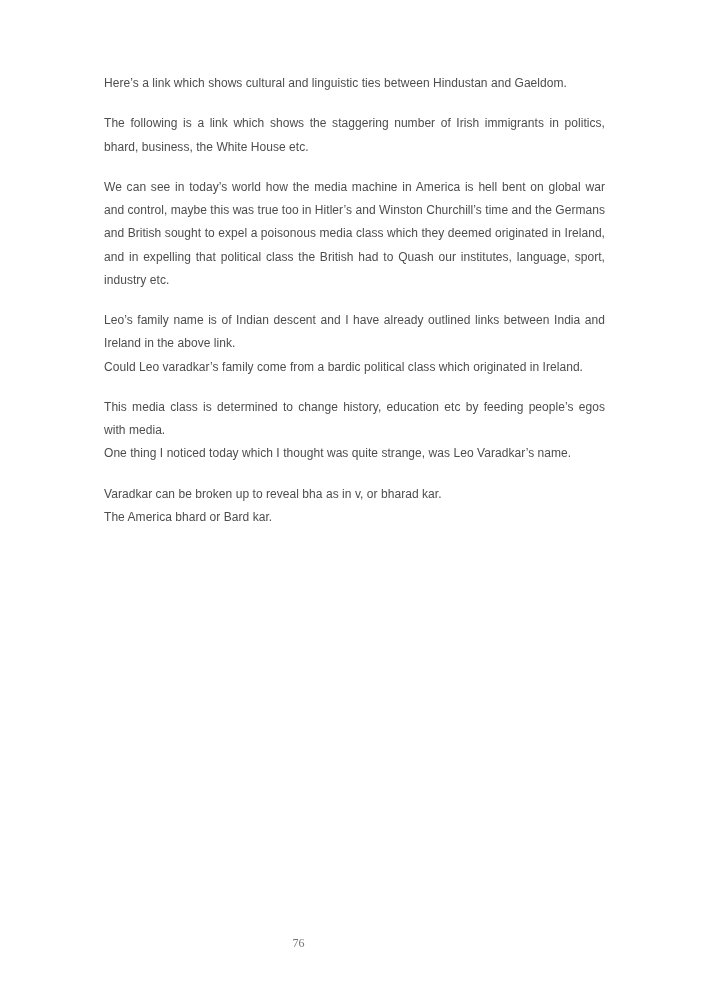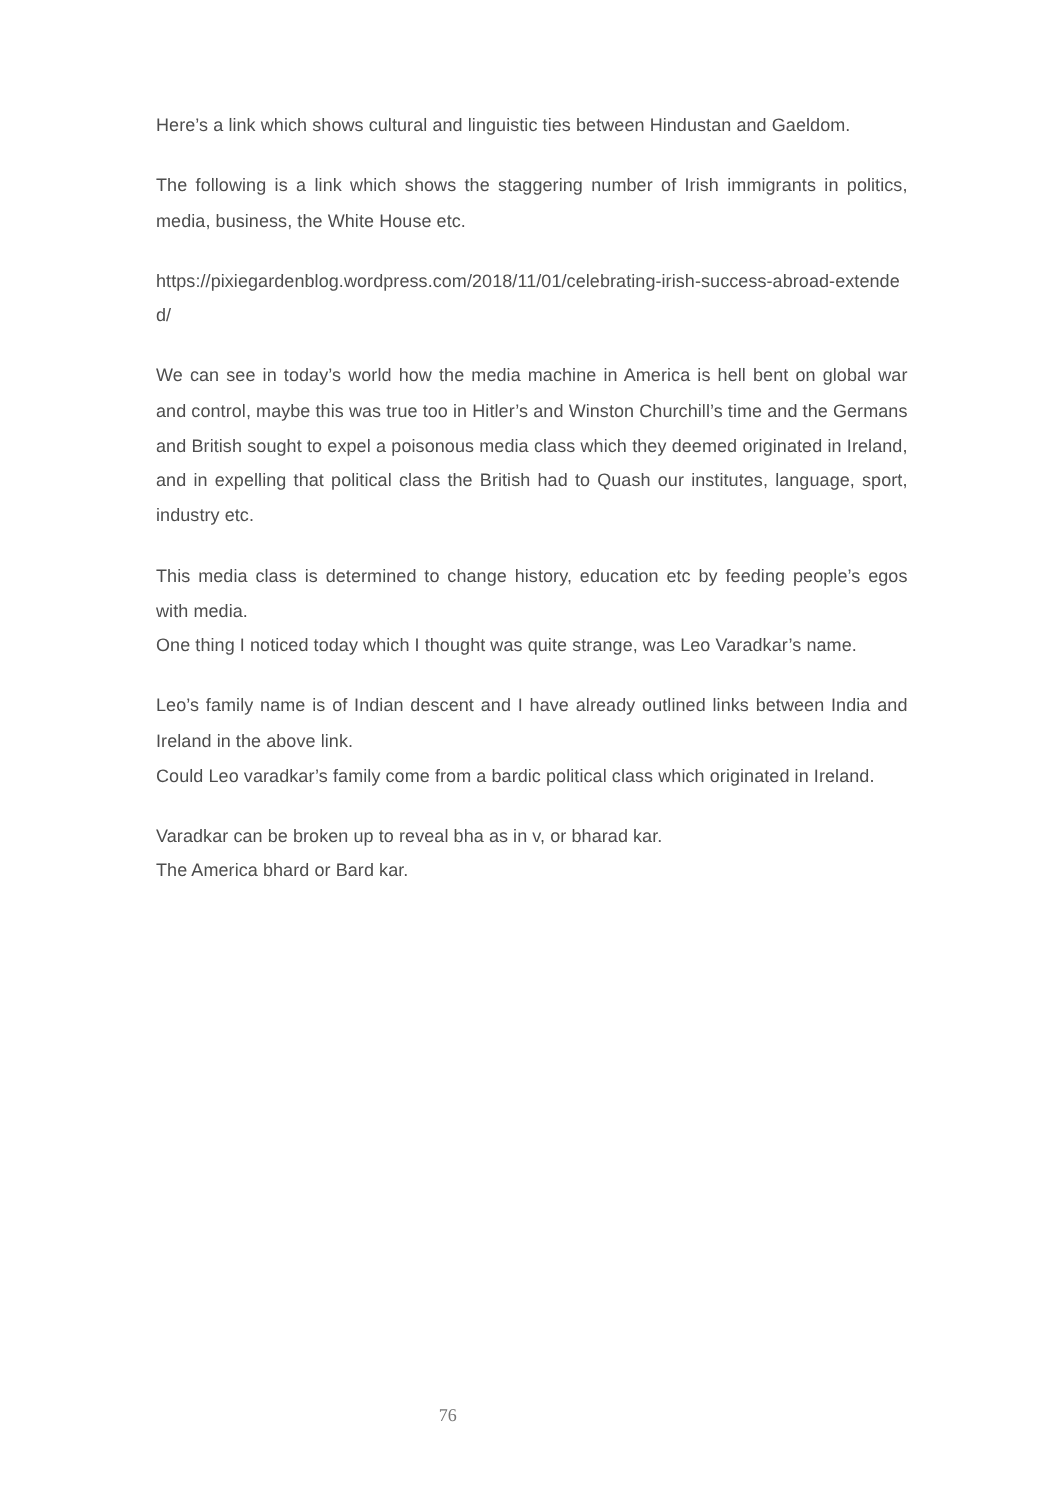--- a/index.html
+++ b/index.html
@@ -53,39 +53,36 @@
 <body>
 
 <div class="content">
 
   <div class="block">
     <p class="para">Here’s a link which shows cultural and linguistic ties between Hindustan and Gaeldom.</p>
   </div>
 
 
   <div class="block">
-    <p class="para">The following is a link which shows the staggering number of Irish immigrants in politics, media, business, the White House etc.</p>
+    <p class="para">The following is a link which shows the staggering number of Irish immigrants in politics, bhard, business, the White House etc.</p>
   </div>
 
-  <div class="block url">
-    <p class="para">https://pixiegardenblog.wordpress.com/2018/11/01/celebrating-irish-success-abroad-extended/</p>
-  </div>
 
   <div class="block">
     <p class="para">We can see in today’s world how the media machine in America is hell bent on global war and control, maybe this was true too in Hitler’s and Winston Churchill’s time and the Germans and British sought to expel a poisonous media class which they deemed originated in Ireland, and in expelling that political class the British had to Quash our institutes, language, sport, industry etc.</p>
   </div>
 
   <div class="block">
-    <p class="para">This media class is determined to change history, education etc by feeding people’s egos with media.</p>
-    <p class="para">One thing I noticed today which I thought was quite strange, was Leo Varadkar’s name.</p>
+    <p class="para">Leo’s family name is of Indian descent and I have already outlined links between India and Ireland in the above link.</p>
+    <p class="para">Could Leo varadkar’s family come from a bardic political class which originated in Ireland.</p>
   </div>
 
   <div class="block">
-    <p class="para">Leo’s family name is of Indian descent and I have already outlined links between India and Ireland in the above link.</p>
-    <p class="para">Could Leo varadkar’s family come from a bardic political class which originated in Ireland.</p>
+    <p class="para">This media class is determined to change history, education etc by feeding people’s egos with media.</p>
+    <p class="para">One thing I noticed today which I thought was quite strange, was Leo Varadkar’s name.</p>
   </div>
 
   <div class="block">
     <p class="para">Varadkar can be broken up to reveal bha as in v, or bharad kar.</p>
     <p class="para">The America bhard or Bard kar.</p>
   </div>
 
 </div>
 
 <div class="page-number">76</div>

